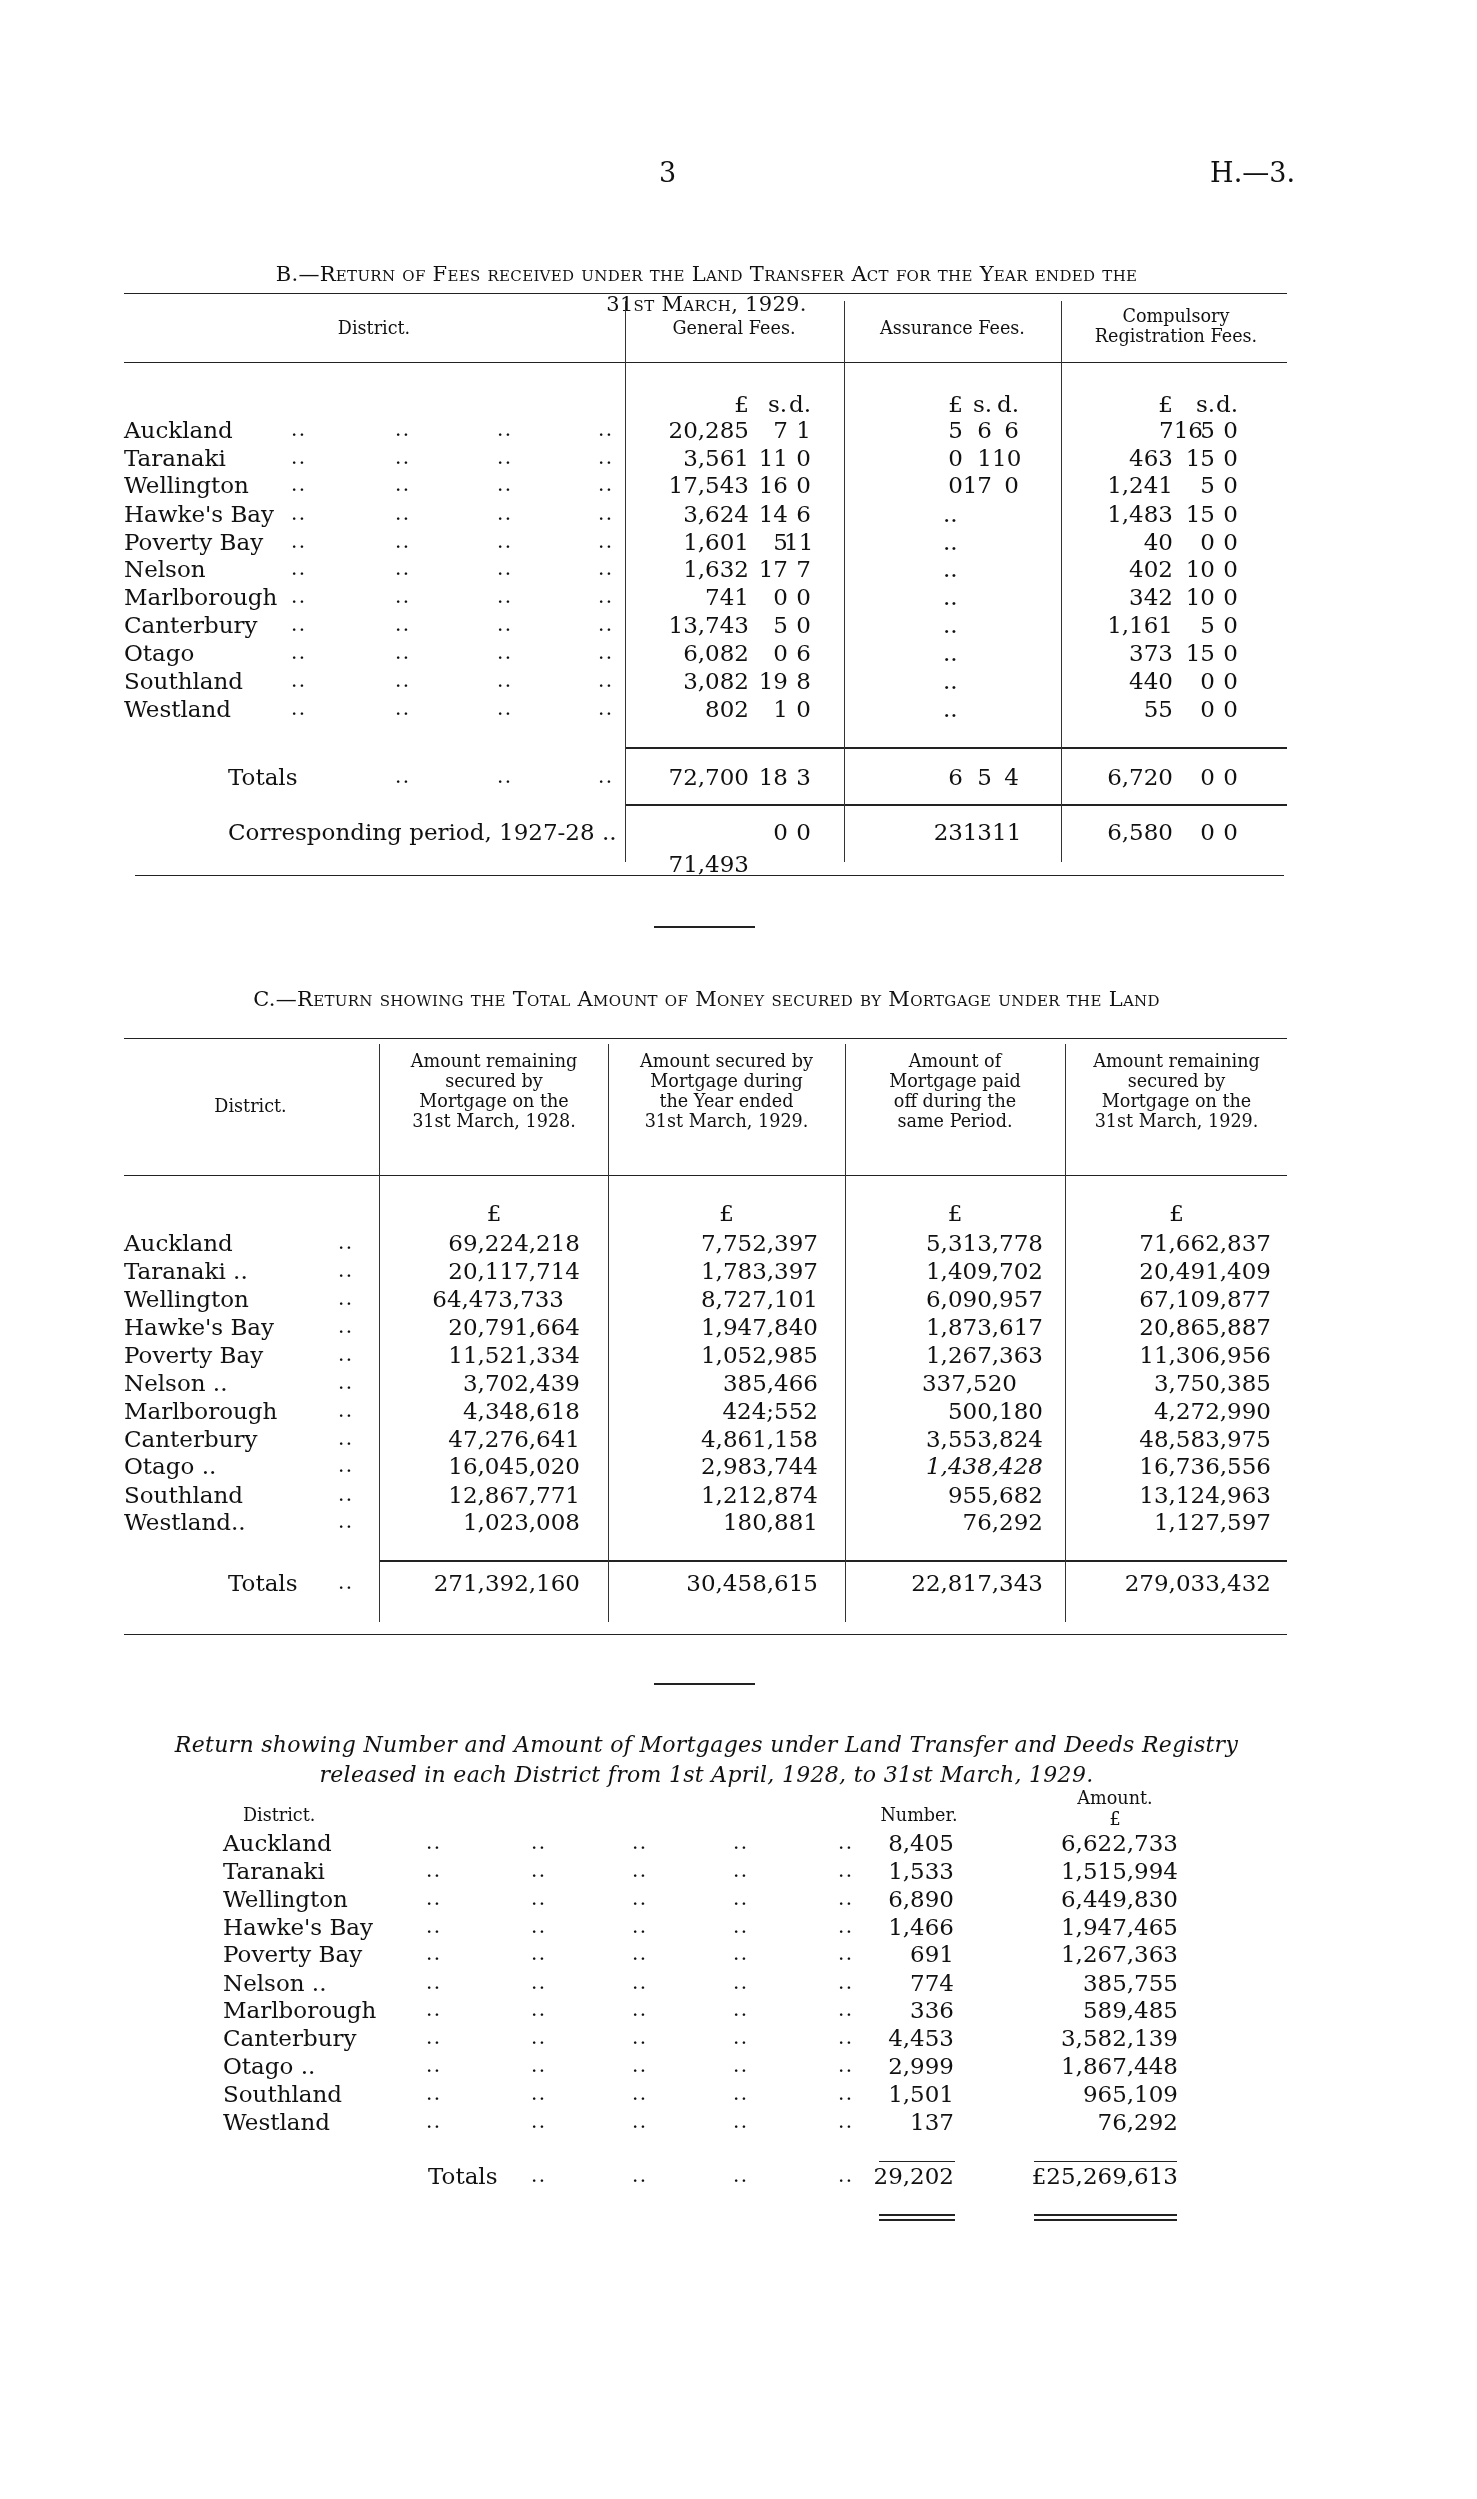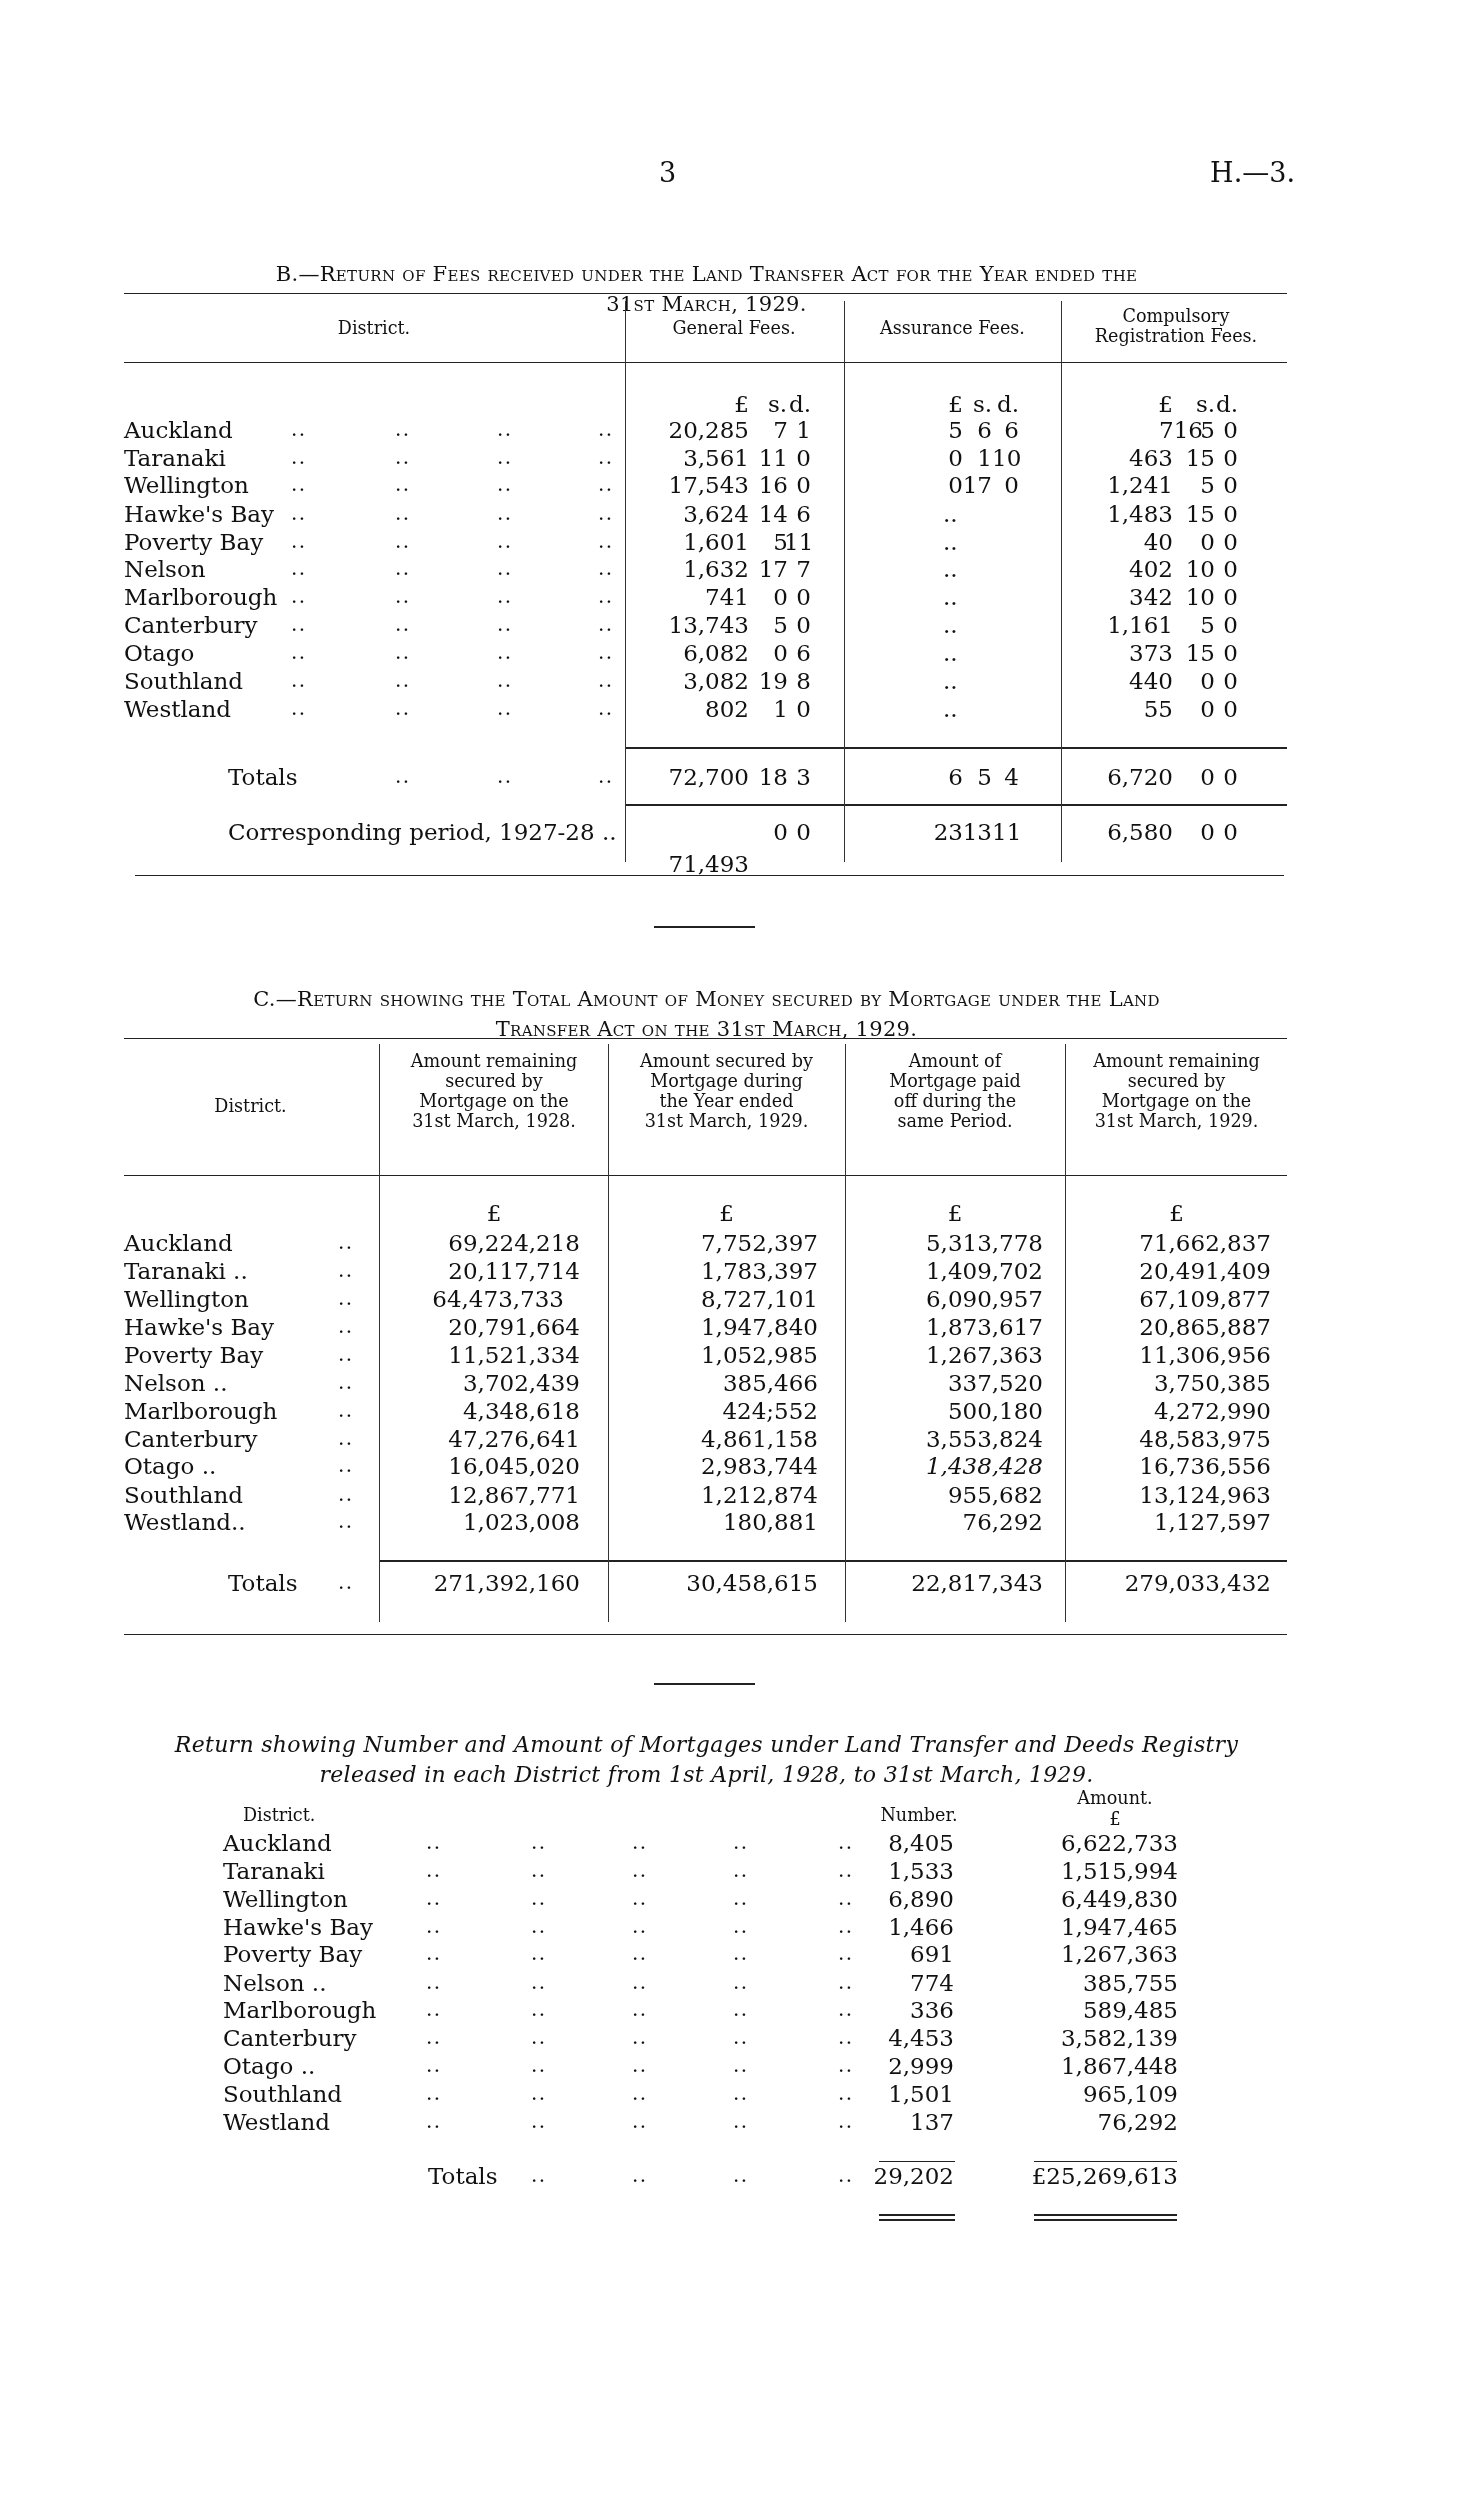--- a/index.html
+++ b/index.html
@@ -226,21 +226,20 @@
       <div class="cell r" style="top: 819px; left: 1065px; width: 108px;">6,580</div>
       <div class="cell r" style="top: 819px; left: 1181px; width: 34px;">0</div>
       <div class="cell r" style="top: 819px; left: 1211px; width: 27px;">0</div>
     </div>
 </div>
 
 <div class="short" style="top:926px;"></div>
 
 <div class="abs title" style="top:959px;margin-top:25px;">
   <div>C.—Return showing the Total Amount of Money secured by Mortgage under the Land</div>
-  <div>Transfer Act on the 31st March, 1929.</div>
 </div>
 <div id="tableC">
   <div class="rule" style="top:1038px;left:124px;width:1163px;"></div>
   <div class="rule" style="top:1175px;left:124px;width:1163px;"></div>
   <div class="rule" style="top:1634px;left:124px;width:1163px;"></div>
   <div class="rule" style="top:1560px;left:379px;width:908px;height:2px;"></div>
   <div class="vrule" style="top:1044px;left:379px;height:578px;"></div>
   <div class="vrule" style="top:1044px;left:608px;height:578px;"></div>
   <div class="vrule" style="top:1044px;left:845px;height:578px;"></div>
   <div class="vrule" style="top:1044px;left:1065px;height:578px;"></div>
@@ -304,21 +303,21 @@
       <div class="cell " style="top: 1342px; left: 124px;">Poverty Bay</div>
       <div class="dots" style="top: 1342px; left: 338px;">..</div>
       <div class="cell r" style="top: 1342px; left: 404px; width: 176px;">11,521,334</div>
       <div class="cell r" style="top: 1342px; left: 642px; width: 176px;">1,052,985</div>
       <div class="cell r" style="top: 1342px; left: 867px; width: 176px;">1,267,363</div>
       <div class="cell r" style="top: 1342px; left: 1095px; width: 176px;">11,306,956</div>
       <div class="cell " style="top: 1370px; left: 124px;">Nelson ..</div>
       <div class="dots" style="top: 1370px; left: 338px;">..</div>
       <div class="cell r" style="top: 1370px; left: 404px; width: 176px;">3,702,439</div>
       <div class="cell r" style="top: 1370px; left: 642px; width: 176px;">385,466</div>
-      <div class="cell r" style="top: 1370px; left: 867px; width: 176px;">337,520</div>
+      <div class="cell r" style="top: 1370px; left: 841px; width: 176px;">337,520</div>
       <div class="cell r" style="top: 1370px; left: 1095px; width: 176px;">3,750,385</div>
       <div class="cell " style="top: 1398px; left: 124px;">Marlborough</div>
       <div class="dots" style="top: 1398px; left: 338px;">..</div>
       <div class="cell r" style="top: 1398px; left: 404px; width: 176px;">4,348,618</div>
       <div class="cell r" style="top: 1398px; left: 642px; width: 176px;">424;552</div>
       <div class="cell r" style="top: 1398px; left: 867px; width: 176px;">500,180</div>
       <div class="cell r" style="top: 1398px; left: 1095px; width: 176px;">4,272,990</div>
       <div class="cell " style="top: 1426px; left: 124px;">Canterbury</div>
       <div class="dots" style="top: 1426px; left: 338px;">..</div>
       <div class="cell r" style="top: 1426px; left: 404px; width: 176px;">47,276,641</div>

